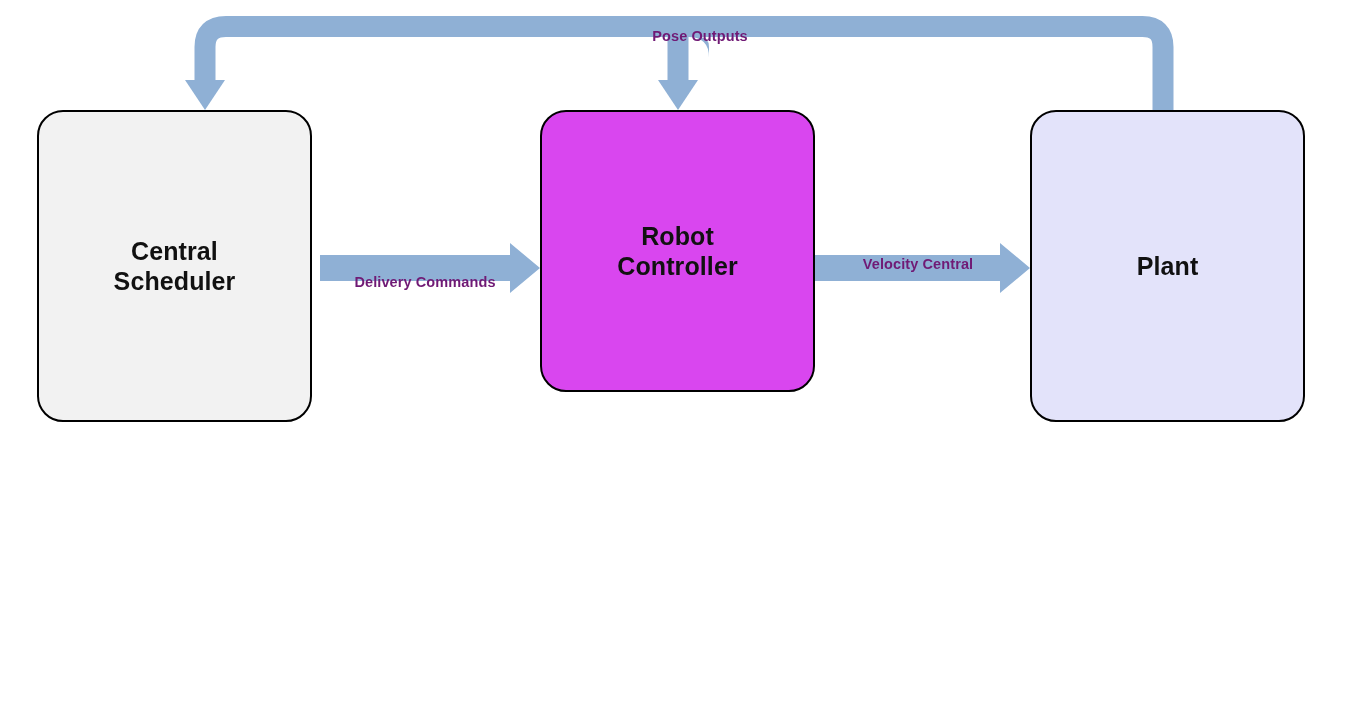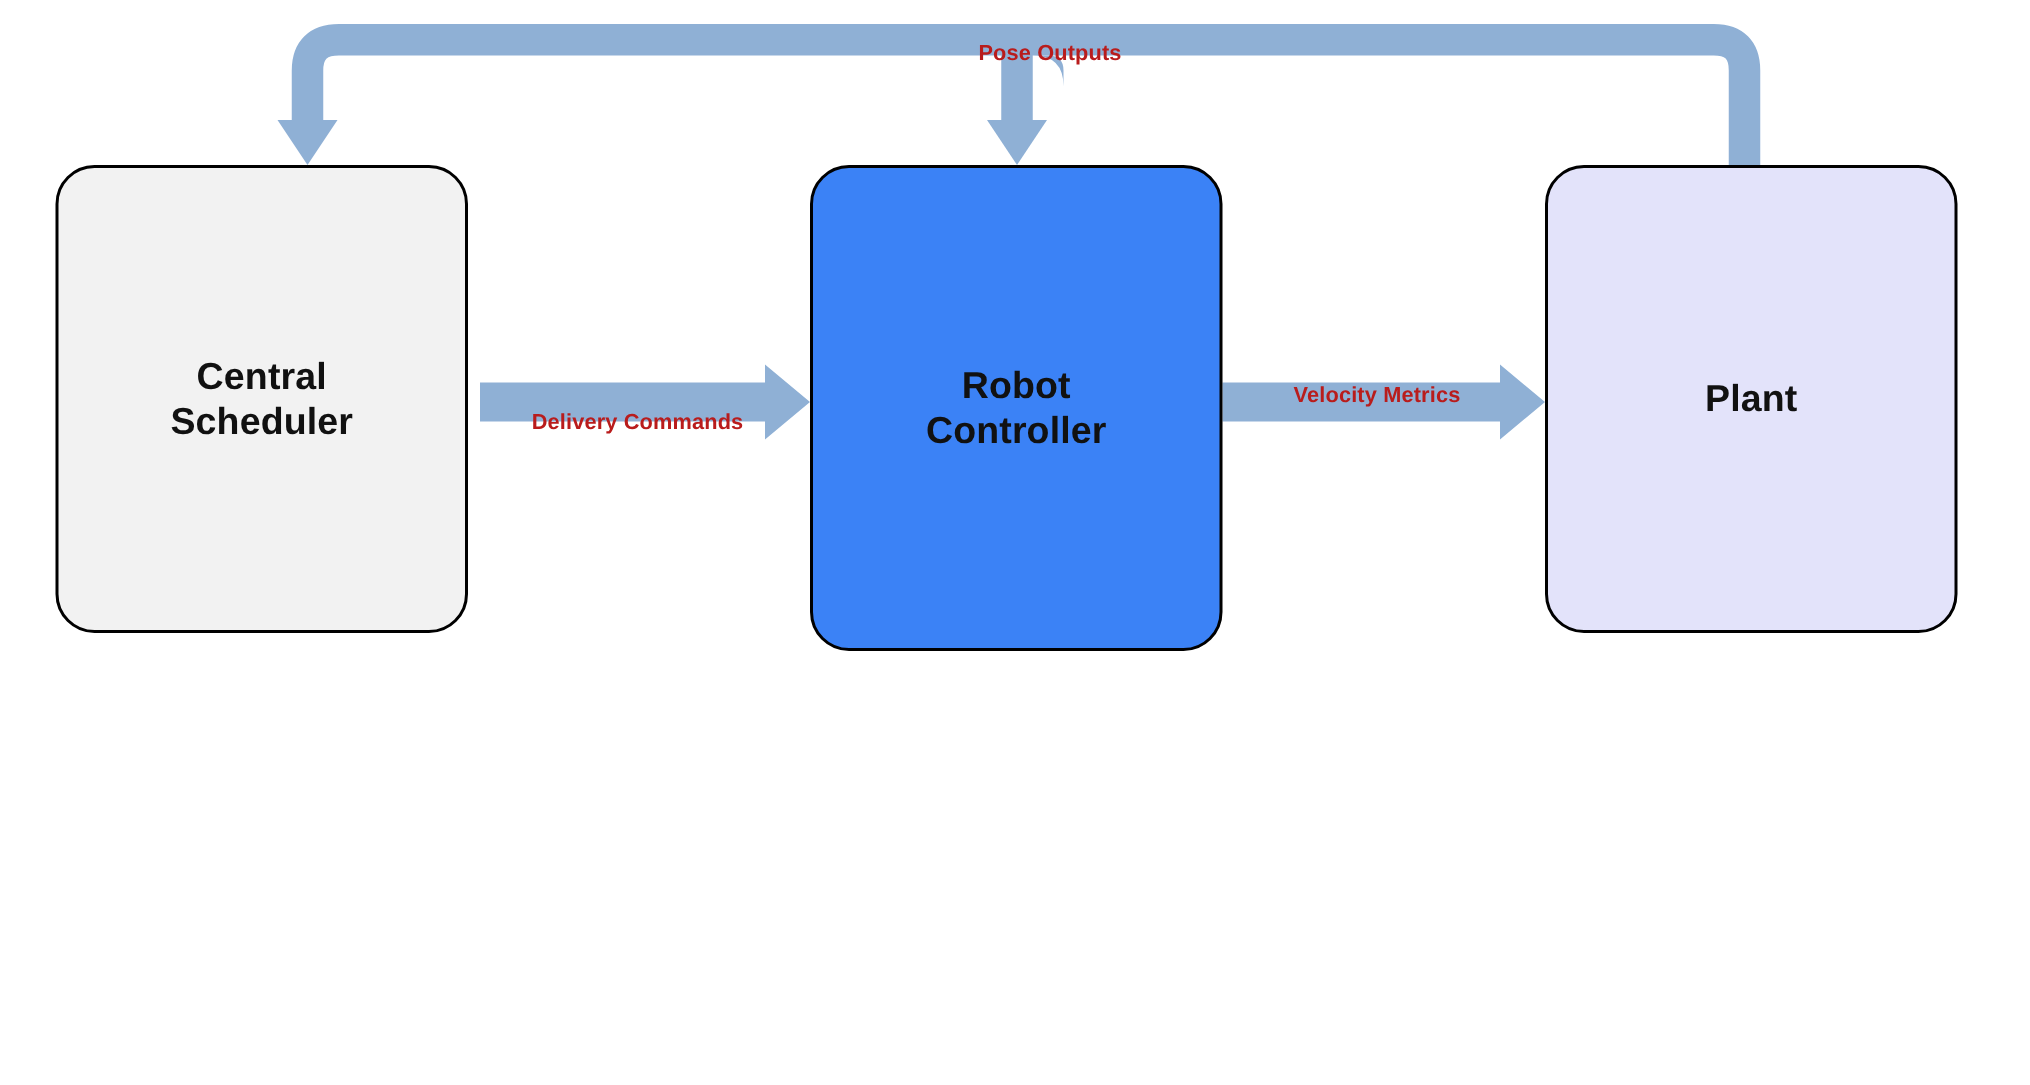--- a/index.html
+++ b/index.html
@@ -40,21 +40,21 @@
     line-height: 1.22;
     letter-spacing: 0.1px;
     white-space: pre-line;
   }
   .node-label.size-md { font-size: 25px; }
   .node-label.size-lg { font-size: 27px; }
   .edge-label {
     position: absolute;
     font-size: 14.5px;
     font-weight: bold;
-    color: #b91c1c;
+    color: #701a75;
     white-space: nowrap;
     letter-spacing: 0.1px;
     text-align: center;
   }
 </style>
 </head>
 <body>
 
 <div id="canvas">
 
@@ -91,29 +91,29 @@
     <g>
       <polygon points="815,255 1000,255 1000,243 1030,268 1000,293 1000,281 815,281" fill="#8fb0d5"></polygon>
     </g>
   </svg>
 
   <div class="node-box" style="left:37px; top:110px; width:275px; height:312px; background:#f2f2f2;">
     <div class="node-label size-md">Central
 Scheduler</div>
   </div>
 
-  <div class="node-box" style="left:540px; top:110px; width:275px; height:324px; background:#3b82f6;">
+  <div class="node-box" style="left:540px; top:110px; width:275px; height:282px; background:#d946ef;">
     <div class="node-label size-md">Robot
 Controller</div>
   </div>
 
   <div class="node-box" style="left:1030px; top:110px; width:275px; height:312px; background:#e3e3fa;">
     <div class="node-label size-md">Plant</div>
   </div>
 
 
   <div class="edge-label" style="left:593px; top:28px; width:214px;">Pose Outputs</div>
 
   <div class="edge-label" style="left:325px; top:274px; width:200px;">Delivery Commands</div>
 
-  <div class="edge-label" style="left:820px; top:256px; width:196px;">Velocity Metrics</div>
+  <div class="edge-label" style="left:820px; top:256px; width:196px;">Velocity Central</div>
 
 </div>
 
 </body></html>

